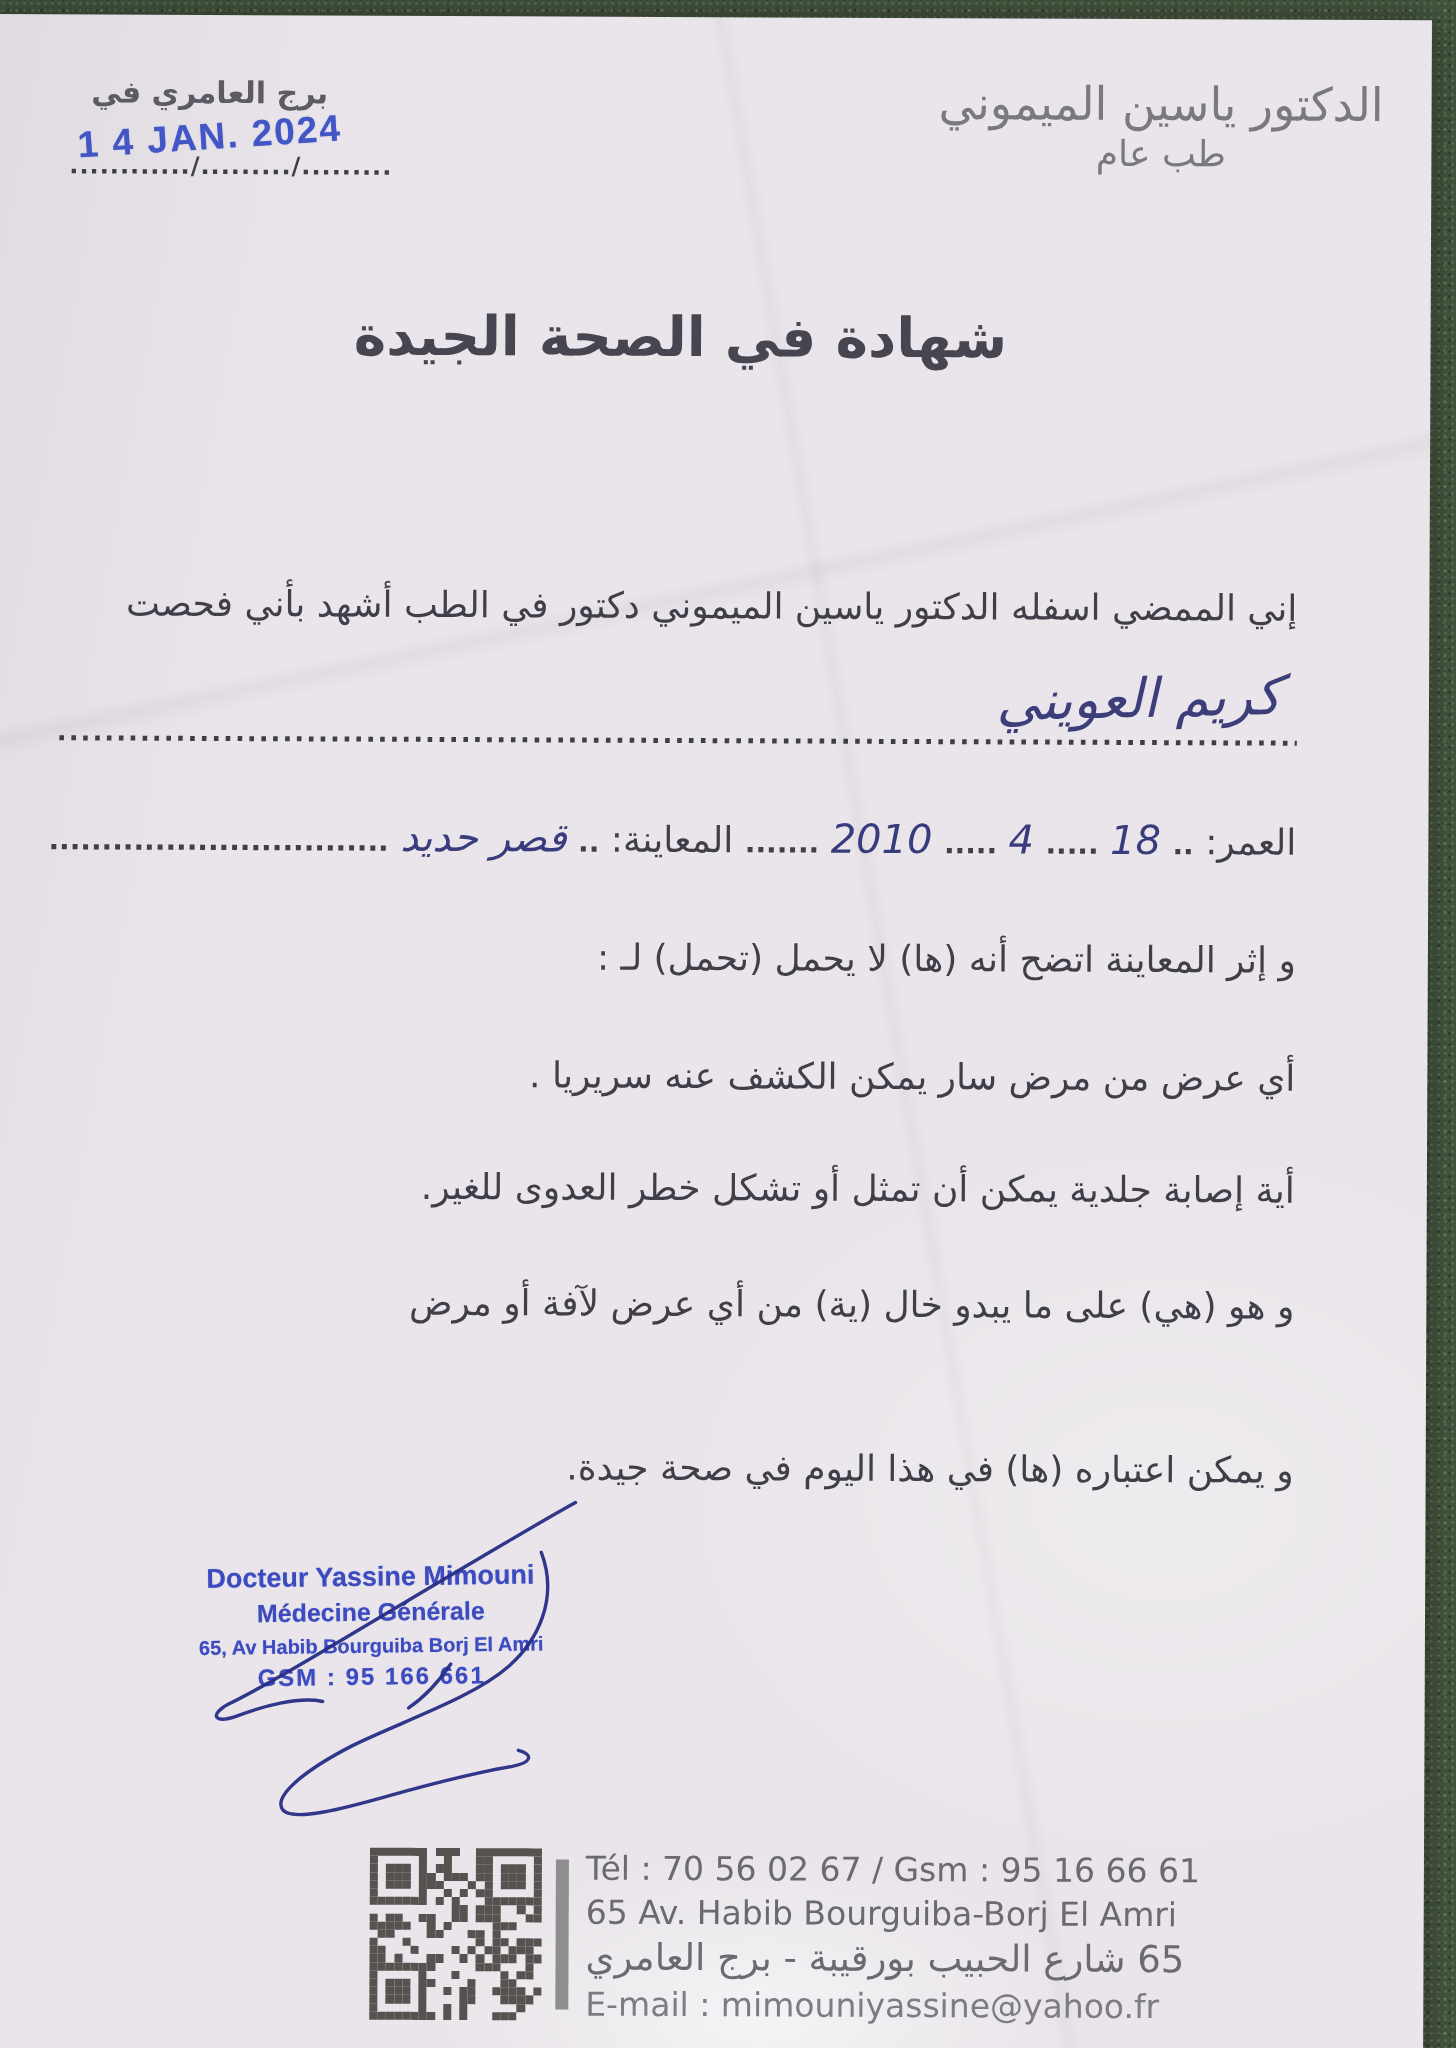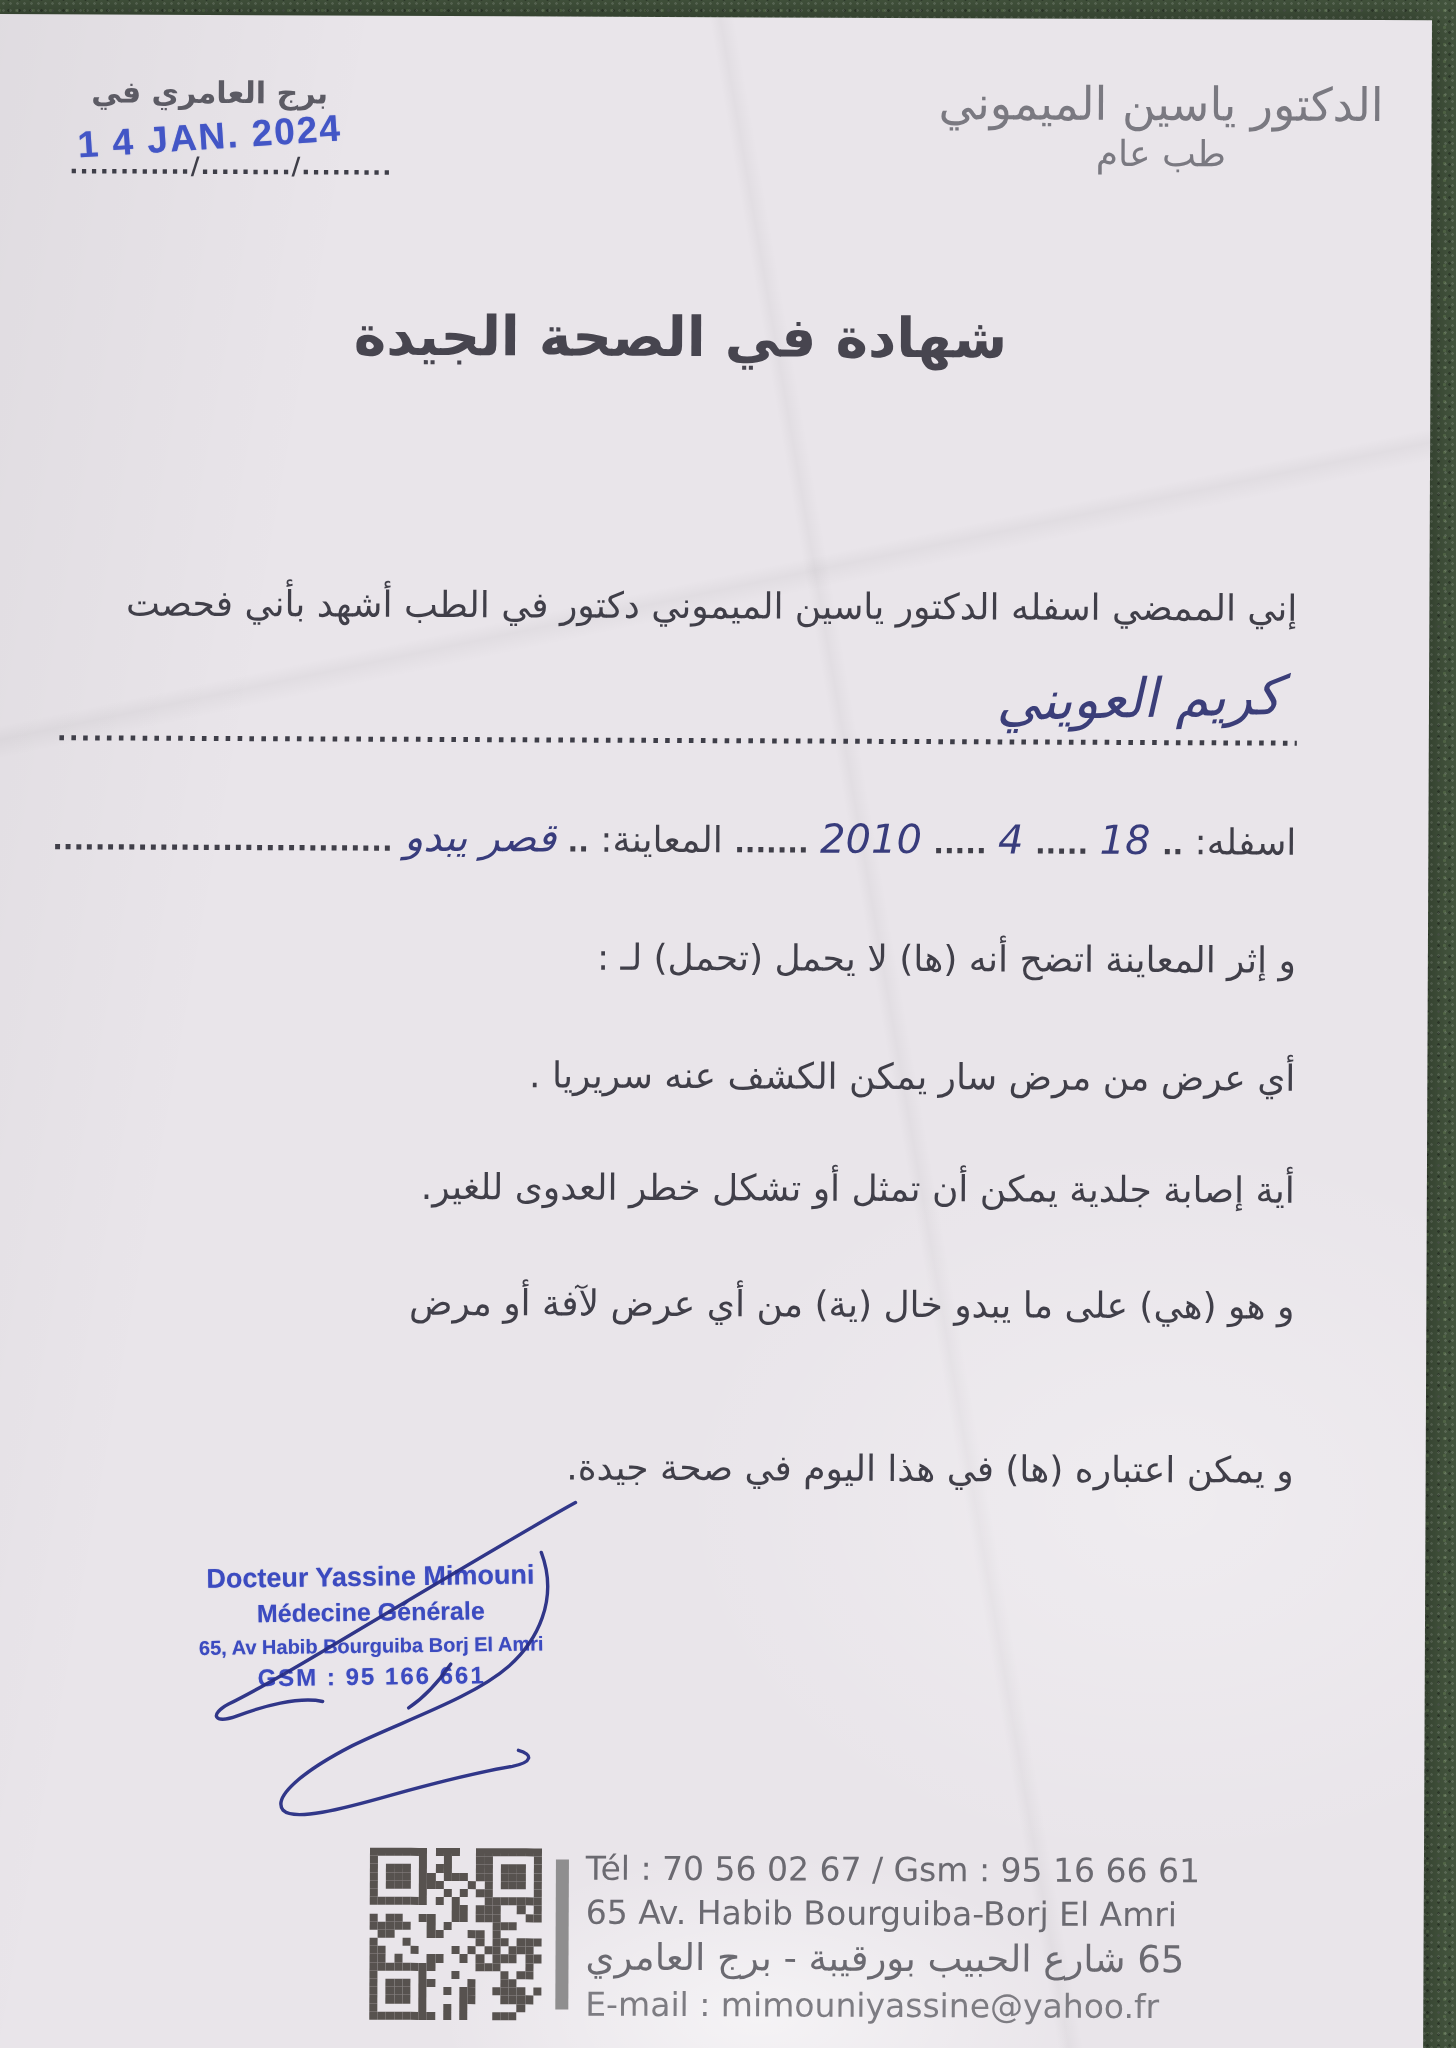--- a/index.html
+++ b/index.html
@@ -110,31 +110,31 @@
   </div>
 
   <h1 class="title ar">شهادة في الصحة الجيدة</h1>
 
   <div class="bline ar l-intro">إني الممضي اسفله الدكتور ياسين الميموني دكتور في الطب أشهد بأني فحصت</div>
 
   <div class="name-dots">......................................................................................................................................................</div>
   <div class="pname ar">كريم العويني</div>
 
   <div class="bline ar l-info">
-    <span>اسفله:</span>
+    <span>العمر:</span>
     <span class="ldots">..</span>
     <span class="hand">18</span>
     <span class="ldots">.....</span>
     <span class="hand">4</span>
     <span class="ldots">.....</span>
     <span class="hand">2010</span>
     <span class="ldots">.......</span>
     <span>المعاينة:</span>
     <span class="ldots">..</span>
-    <span class="hand">قصر يبدو</span>
+    <span class="hand">قصر حديد</span>
     <span class="ldots">................................</span>
   </div>
 
   <div class="bline ar l-finding">و إثر المعاينة اتضح أنه (ها) لا يحمل (تحمل) لـ :</div>
   <div class="bline ar l-item1">أي عرض من مرض سار يمكن الكشف عنه سريريا .</div>
   <div class="bline ar l-item2">أية إصابة جلدية يمكن أن تمثل أو تشكل خطر العدوى للغير.</div>
   <div class="bline ar l-item3">و هو (هي) على ما يبدو خال (ية) من أي عرض لآفة أو مرض</div>
   <div class="bline ar l-conclusion">و يمكن اعتباره (ها) في هذا اليوم في صحة جيدة.</div>
 
   <div class="stamp">

